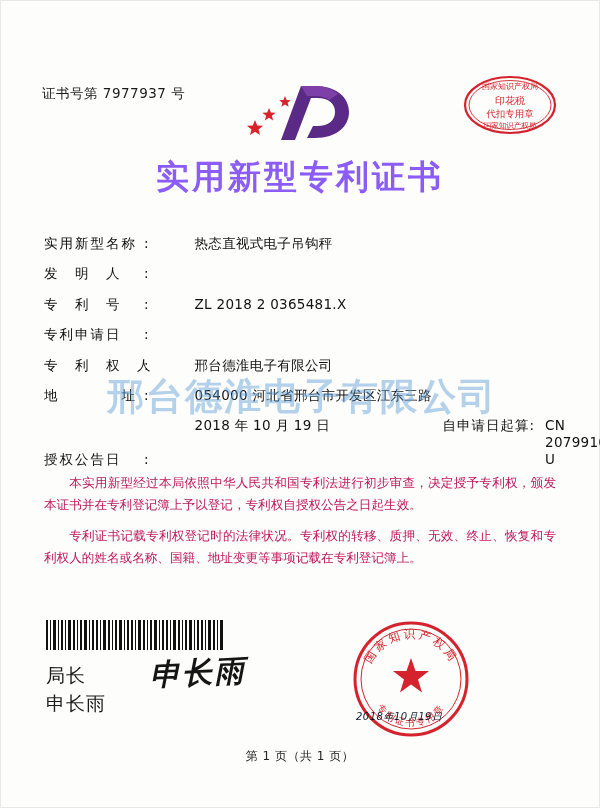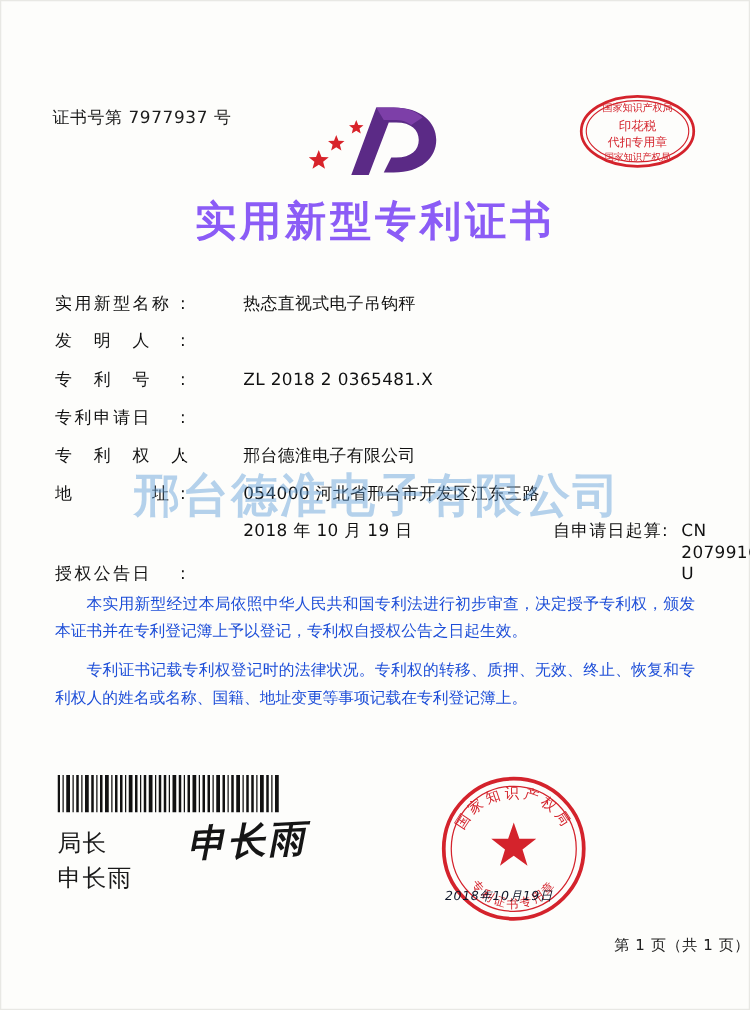--- a/index.html
+++ b/index.html
@@ -116,21 +116,21 @@
 
   
   .body-text {
     position: absolute;
     left: 44px;
     top: 472px;
     width: 512px;
     font-size: 12.6px;
     line-height: 1.78;
     text-align: justify;
-    color: #1d4ed8;
+    color: #be185d;
   }
   .body-text p {
     margin: 0 0 8px 0;
     text-indent: 2em;
   }
 
   
   .barcode {
     position: absolute;
     left: 46px;
@@ -181,21 +181,21 @@
     letter-spacing: 0.5px;
     font-style: italic;
   }
 
   
   .page-footer {
     position: absolute;
     left: 0;
     right: 0;
     top: 748px;
-    text-align: right;
+    text-align: center;
     font-size: 12px;
     color: #222;
     letter-spacing: 0.5px;
   }
 
   
   .watermark {
     position: absolute;
     left: 22px;
     top: 372px;

